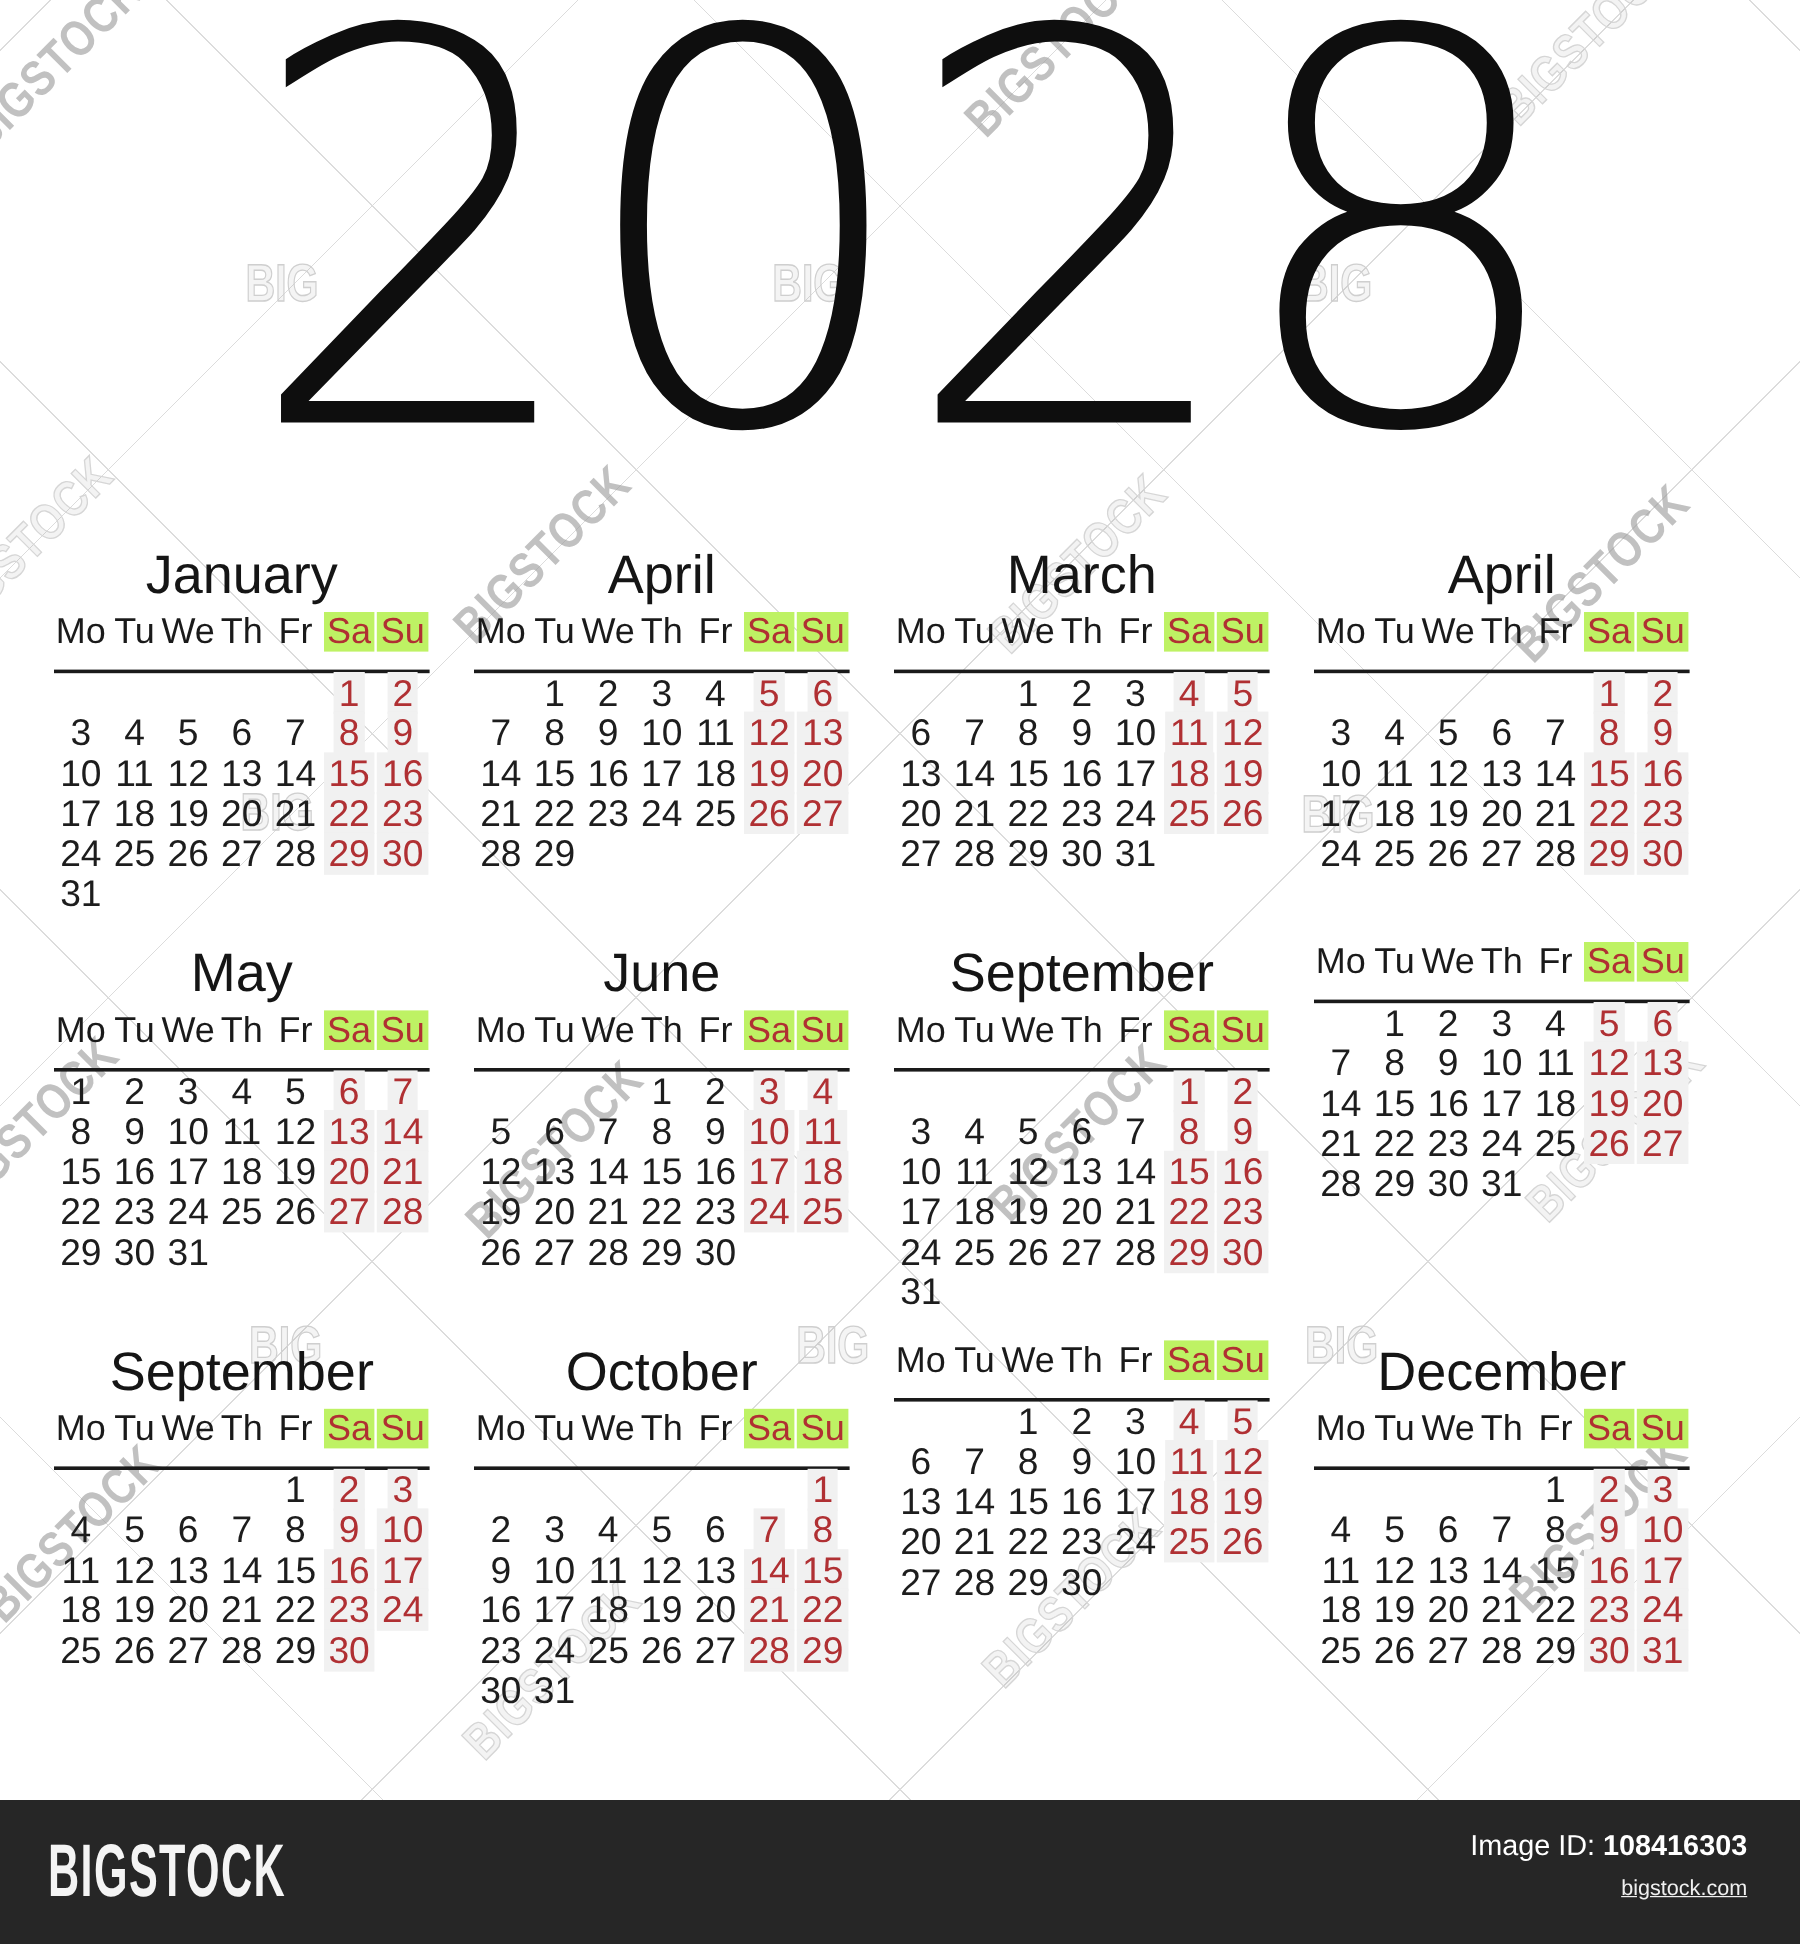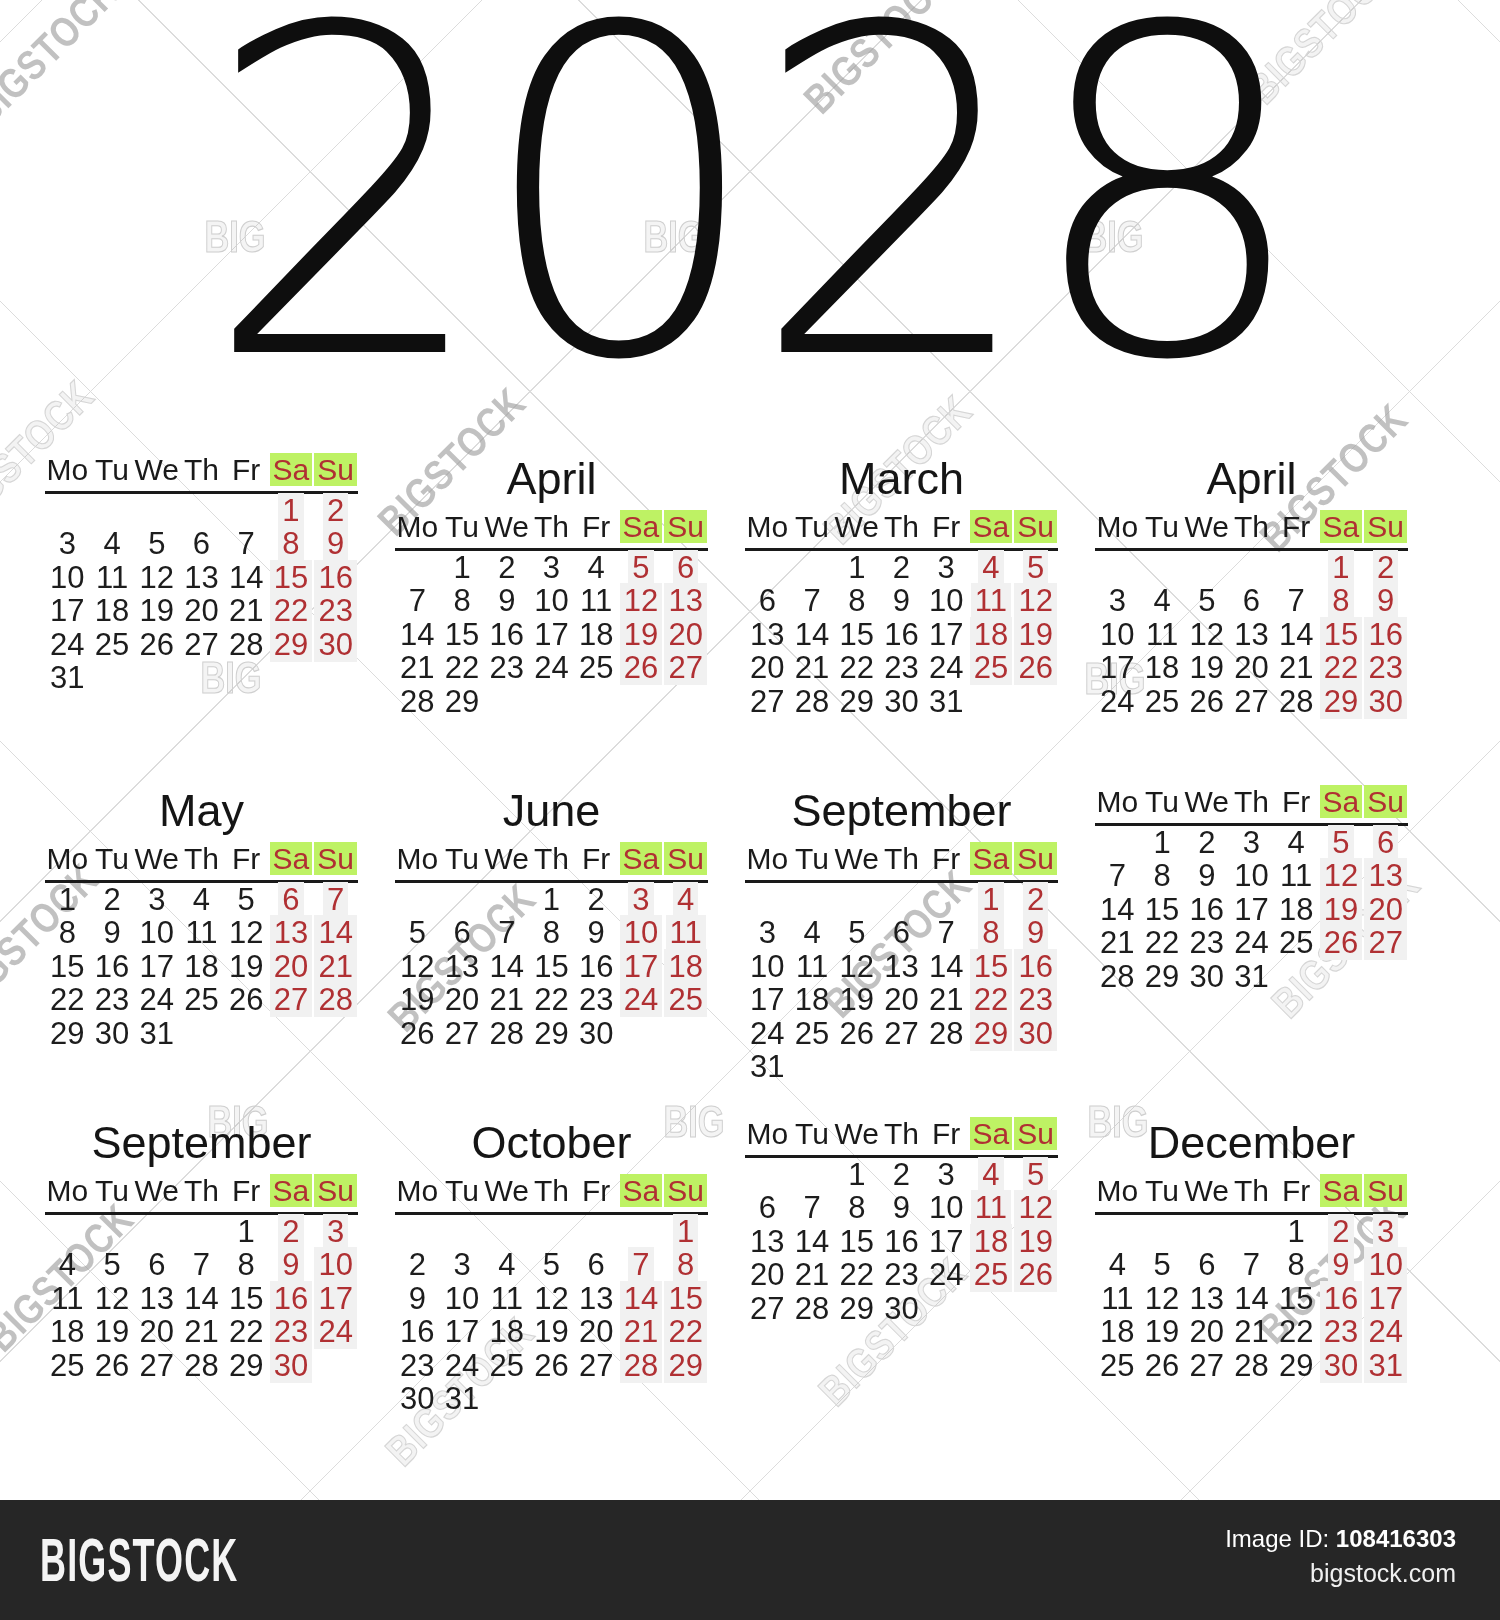--- a/index.html
+++ b/index.html
@@ -47,21 +47,21 @@
     column-gap:37px;
     grid-auto-rows:332px;
   }
   .month{position:relative;}
   .mtitle{
     height:57px;line-height:57px;
     font-size:45px;text-align:center;color:#151515;white-space:nowrap;
   }
   .wdrow{
     display:grid;grid-template-columns:repeat(7,1fr);
-    align-items:end;height:37px;padding-bottom:4px;
+    align-items:end;height:37px;padding-bottom:14px;
     border-bottom:3px solid #1a1a1a;
     font-size:30px;
   }
   .wd{text-align:center;color:#1a1a1a;}
   .wd.we{color:var(--red);}
   .wd.we .dv{background:#bef264;padding:0 3px;}
   .wrow{
     display:grid;grid-template-columns:repeat(7,1fr);
     height:33.4px;line-height:33.4px;font-size:31px;
   }
@@ -78,21 +78,21 @@
     position:absolute;left:40px;top:50%;
     transform:translateY(-50%) scaleX(.58);transform-origin:left center;
     font-size:62px;font-weight:bold;letter-spacing:2px;line-height:1;
     color:#f4f4f4;white-space:nowrap;
   }
   .fright{
     position:absolute;right:44px;top:22px;
     text-align:right;color:#ffffff;font-size:24px;line-height:34px;
   }
   .fid-num{font-weight:bold;}
-  .fsite{font-size:25px;color:#f0f0f0;}
+  .fsite{font-size:18px;color:#f0f0f0;text-decoration:underline;}
 </style>
 </head>
 <body style="--red: #b03033; --ink: #1d1d1d;">
 
 <div class="wm-layer" id="wmLayer">
     <div class="wm-rot wm-solid" style="left: 45px; top: 52px;">BIGSTOCK</div>
     <div class="wm-rot wm-solid" style="left: 878px; top: 40px;">BIGSTOCK</div>
     <div class="wm-rot wm-outline" style="left: 1322px; top: 30px;">BIGSTOCK</div>
     <div class="wm-rot wm-outline" style="left: 20px; top: 455px;">BIGSTOCK</div>
     <div class="wm-rot wm-solid" style="left: 452px; top: 462px;">BIGSTOCK</div>
@@ -113,20 +113,21 @@
     <div class="wm-big" style="left: 1115px; top: 679px;">BIG</div>
     <div class="wm-big" style="left: 238px; top: 1122px;">BIG</div>
     <div class="wm-big" style="left: 694px; top: 1122px;">BIG</div>
     <div class="wm-big" style="left: 1118px; top: 1122px;">BIG</div>
   </div>
 
 <div class="year">2028</div>
 
 <div class="grid" id="monthsGrid">
     <div class="month">
+      <div class="mtitle">January</div>
       <div class="wdrow">
         <div class="wd"><span class="dv">Mo</span></div>
         <div class="wd"><span class="dv">Tu</span></div>
         <div class="wd"><span class="dv">We</span></div>
         <div class="wd"><span class="dv">Th</span></div>
         <div class="wd"><span class="dv">Fr</span></div>
         <div class="wd we"><span class="dv">Sa</span></div>
         <div class="wd we"><span class="dv">Su</span></div>
       </div>
       <div class="wrow">

